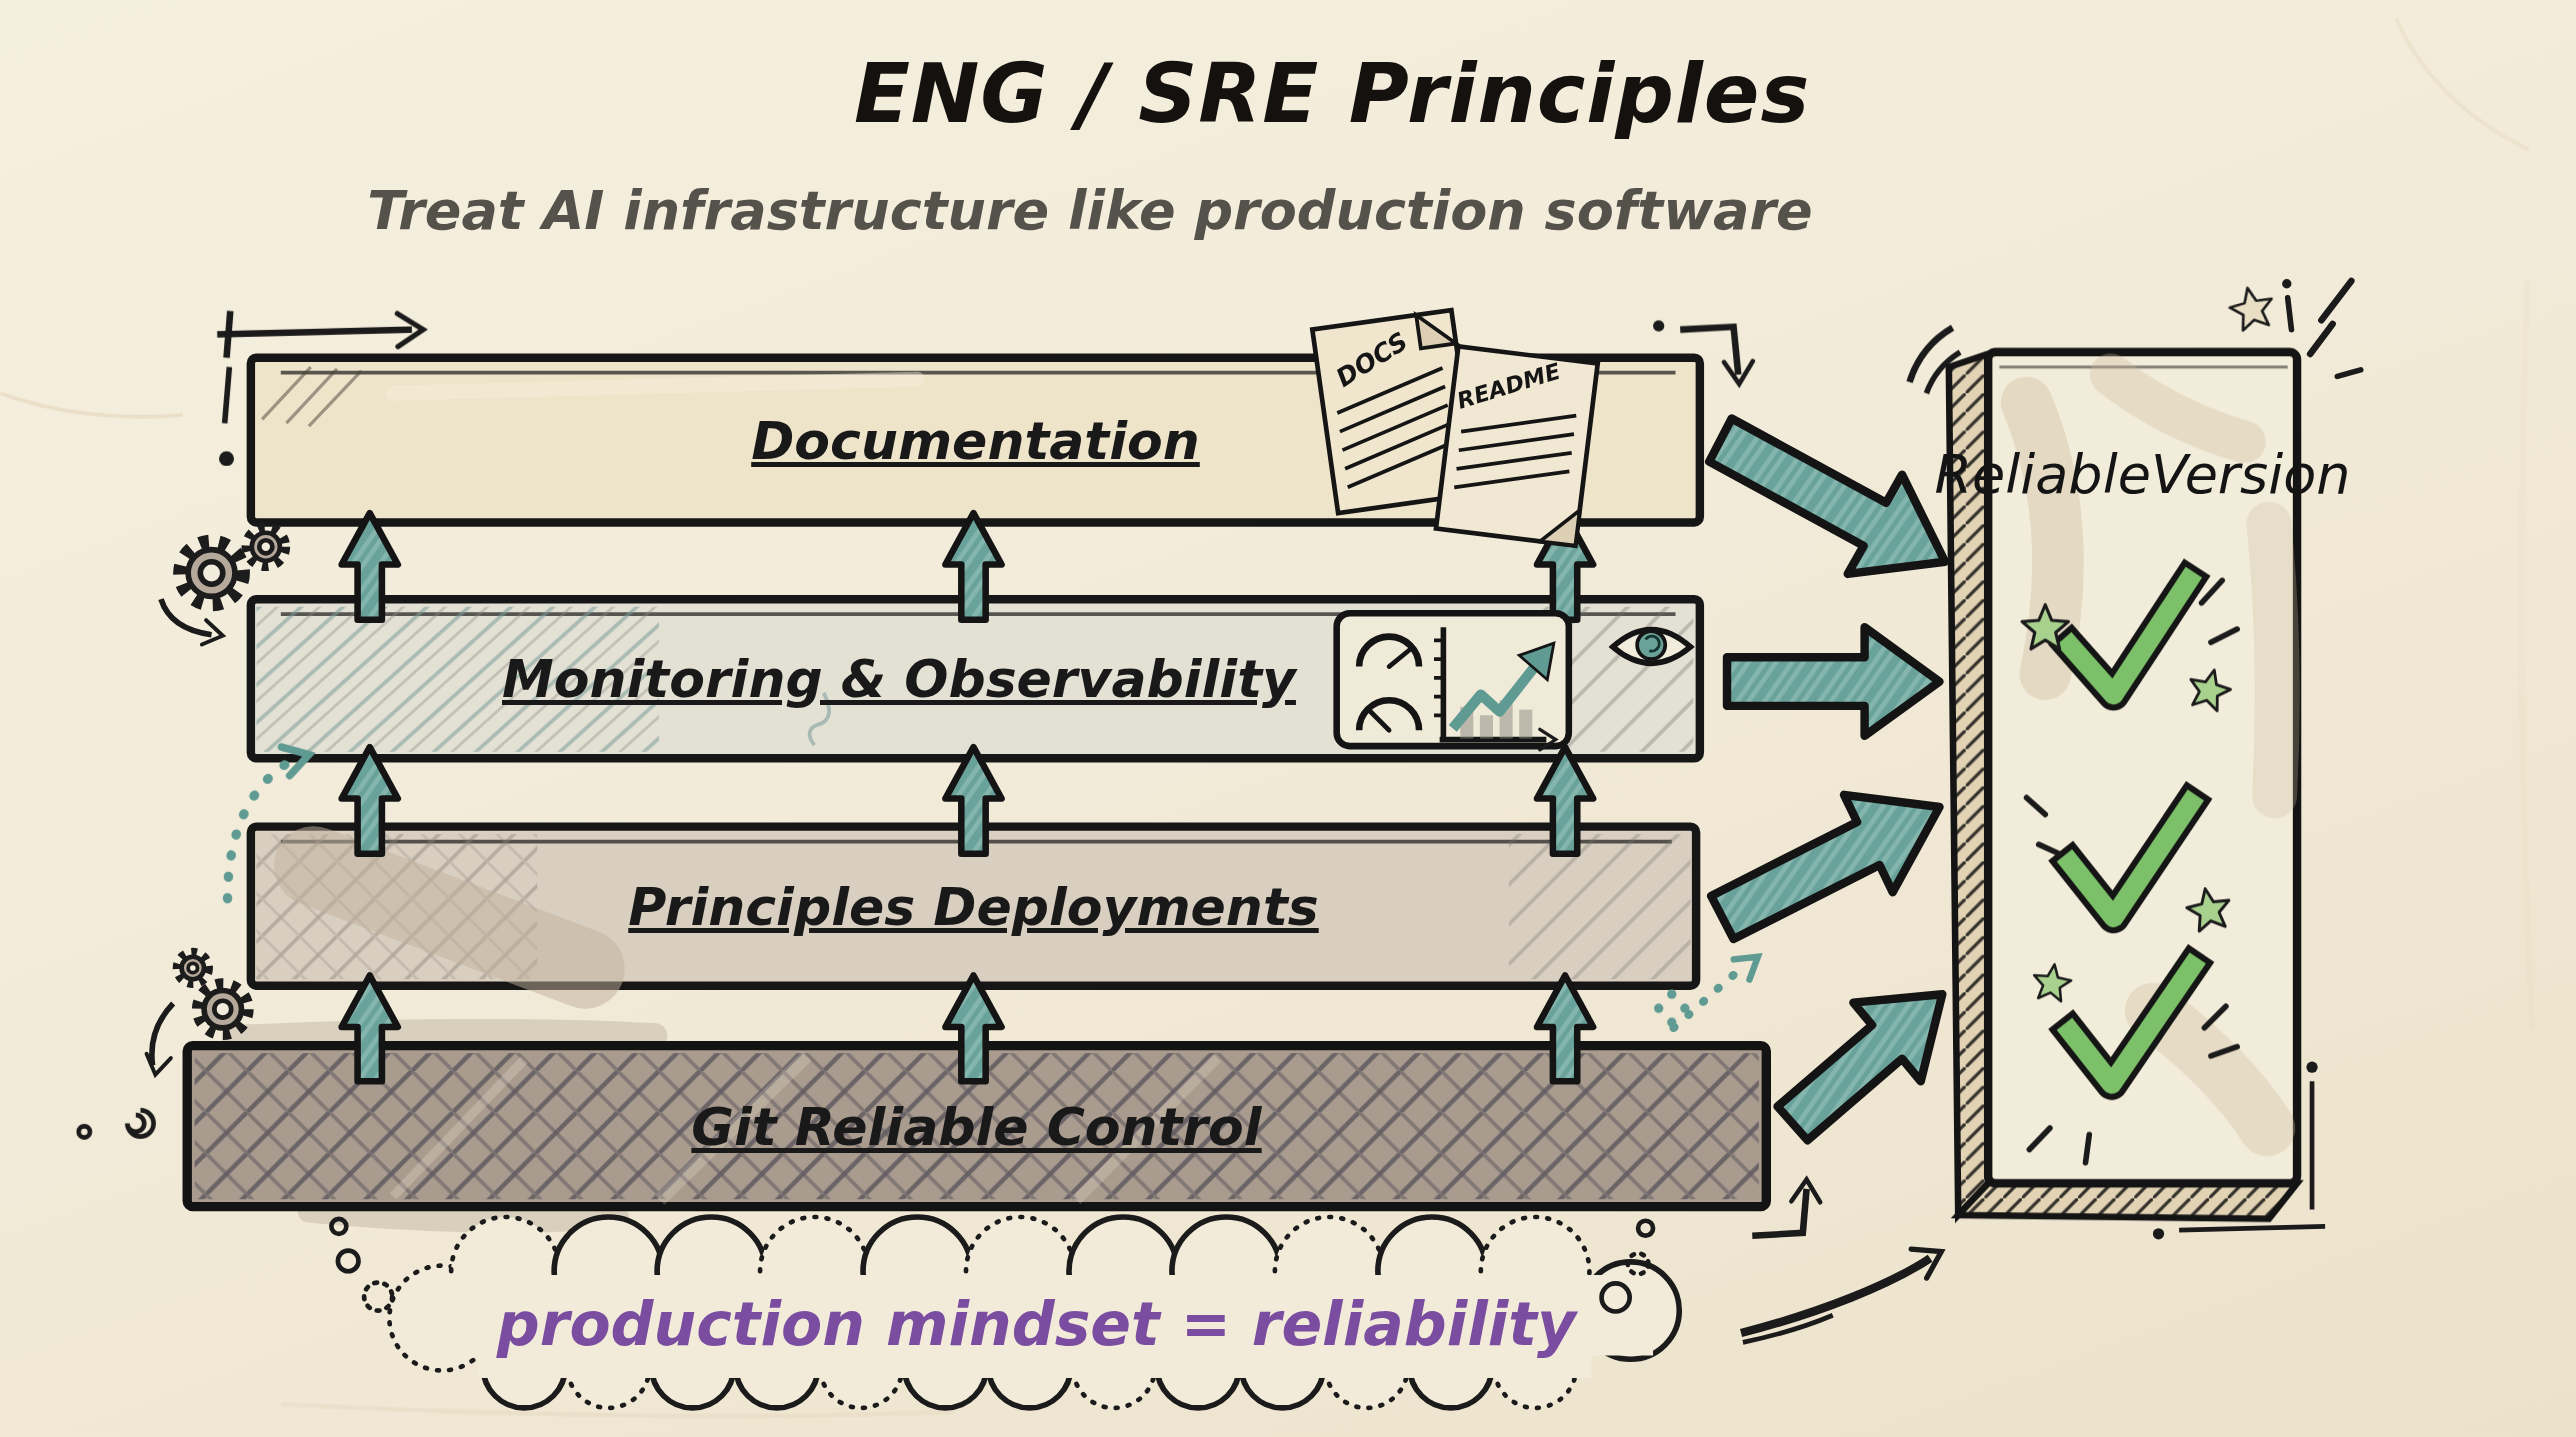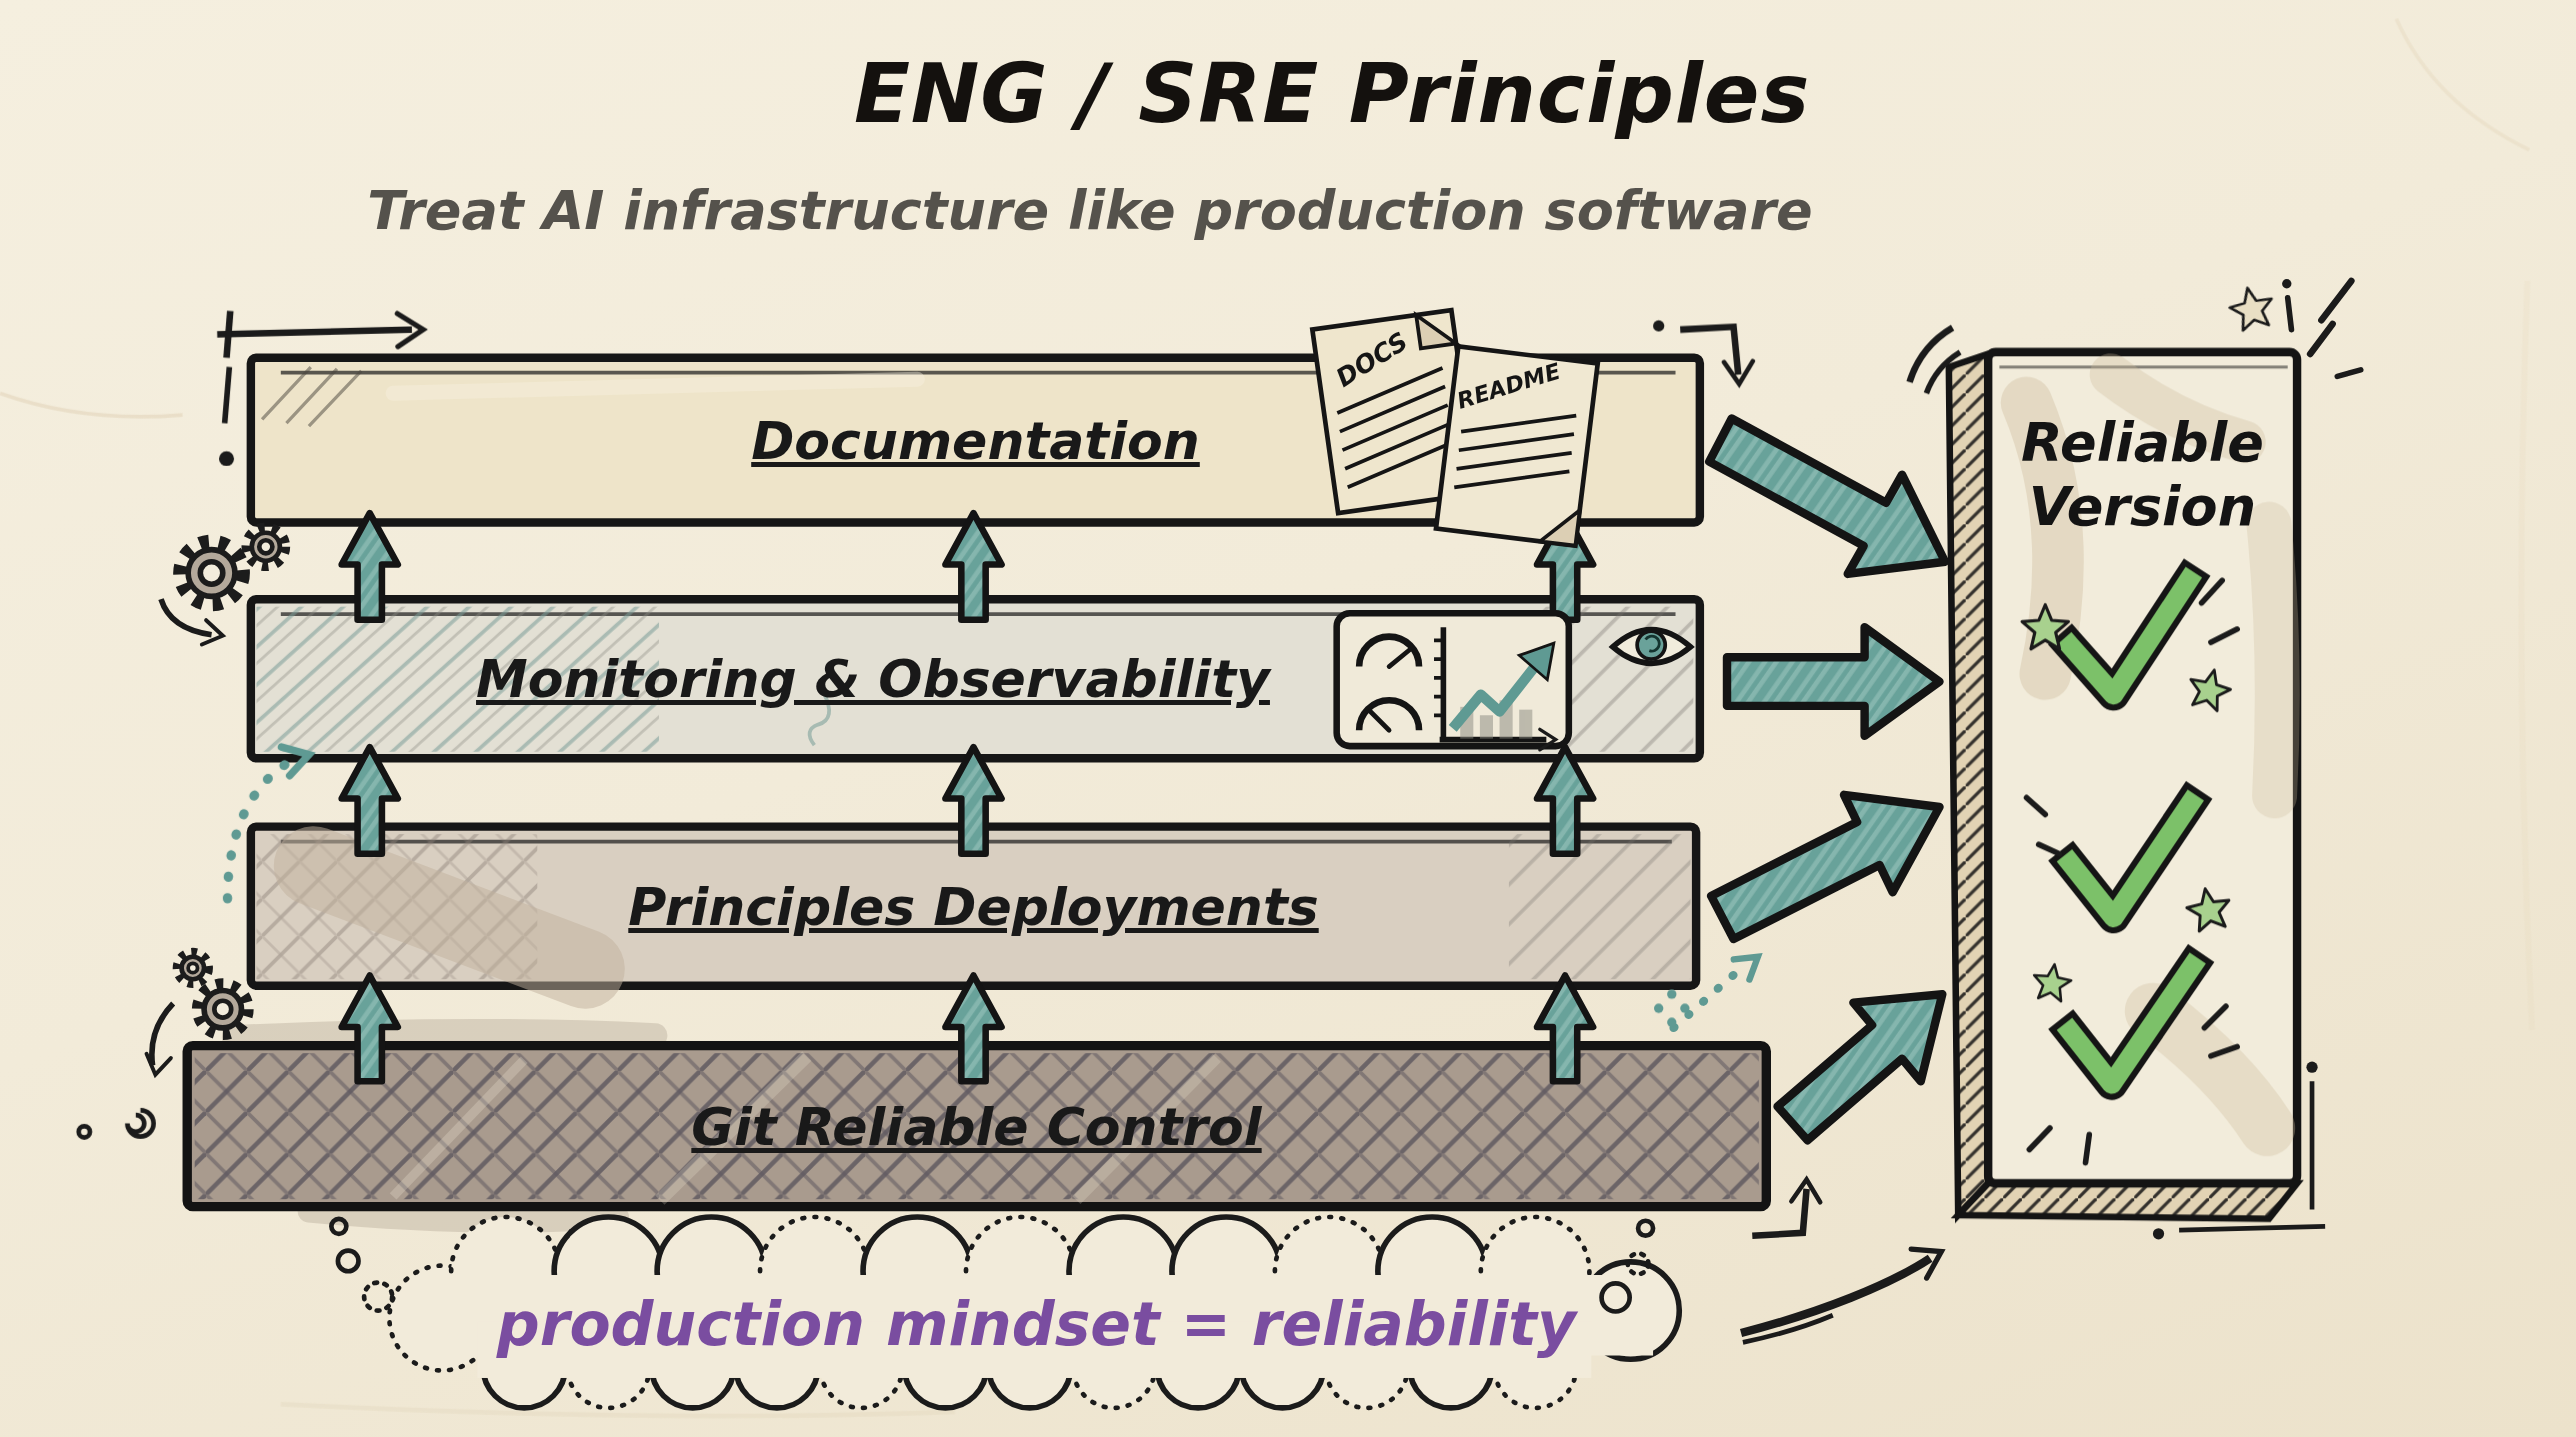--- a/index.html
+++ b/index.html
@@ -6,21 +6,21 @@
   .canvas{
     position:relative;width:2576px;height:1438px;overflow:hidden;
     background:linear-gradient(160deg,#f5efdf 0%,#f2ebd9 45%,#ece2cb 100%);
     font-family:"DejaVu Sans", sans-serif;color:#1b1b1b;
   }
   .canvas svg.art{position:absolute;left:0;top:0;}
   .txt{position:absolute;display:flex;align-items:center;justify-content:center;text-align:center;}
   .title{font-size:82px;font-weight:800;font-style:italic;color:#14110e;letter-spacing:0.9px;}
   .subtitle{font-size:54px;font-weight:700;font-style:italic;color:#55524c;}
   .layer-label{font-size:52px;font-weight:800;font-style:italic;color:#191919;text-decoration:underline;}
-  .panel-title{font-size:54px;font-weight:700;font-style:italic;color:#141414;line-height:1.18;flex-direction:column;}
+  .panel-title{font-size:54px;font-weight:400;font-style:italic;color:#141414;line-height:1.18;flex-direction:row;}
   .cloud-text{font-size:60px;font-weight:700;font-style:italic;color:#7a4da0;}
 </style>
 </head>
 <body>
 
 <div class="canvas">
 
 <svg class="art" width="2576" height="1438" viewBox="0 0 2752 1536">
   <defs>
     <pattern id="tealHatch" width="24" height="24" patternUnits="userSpaceOnUse" patternTransform="rotate(35)">
@@ -306,21 +306,21 @@
     <circle cx="1726" cy="1386" r="15" stroke-width="5"></circle>
   </g>
 </svg>
 
 <div class="txt title" style="left:0;top:32px;width:2576px;height:122px;padding-left:44px;">ENG / SRE Principles</div>
 
 <div class="txt subtitle" style="left:0;top:168px;width:2180px;height:84px;">Treat AI infrastructure like production software</div>
 
 <div class="txt layer-label" style="left:251px;top:358px;width:1449px;height:165px;">Documentation</div>
 
-<div class="txt layer-label" style="left:241px;top:599px;width:1264px;height:159px;text-align:center;">Monitoring &amp; Observability</div>
+<div class="txt layer-label" style="left:267px;top:599px;width:1264px;height:159px;text-align:center;">Monitoring &amp; Observability</div>
 
 <div class="txt layer-label" style="left:251px;top:827px;width:1445px;height:159px;">Principles Deployments</div>
 
 <div class="txt layer-label" style="left:187px;top:1046px;width:1579px;height:161px;">Git Reliable Control</div>
 
 <div class="txt panel-title" style="left:1992px;top:391px;width:301px;height:168px;">
   <span>Reliable</span>
   <span>Version</span>
 </div>
 

